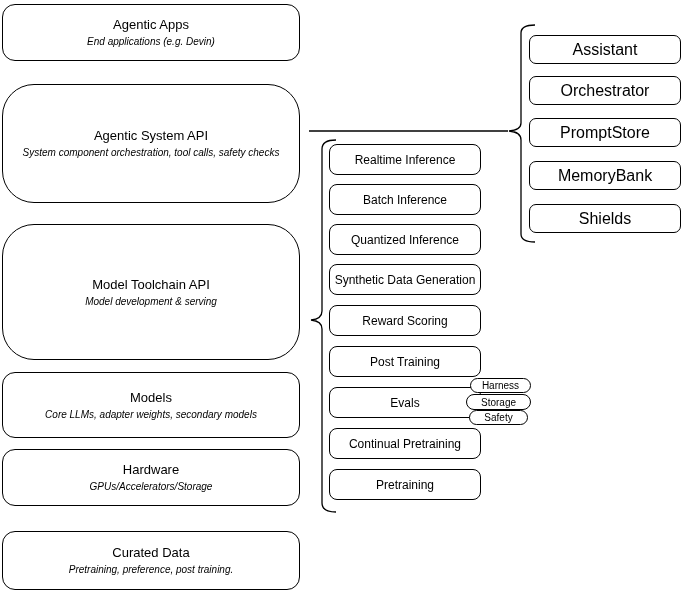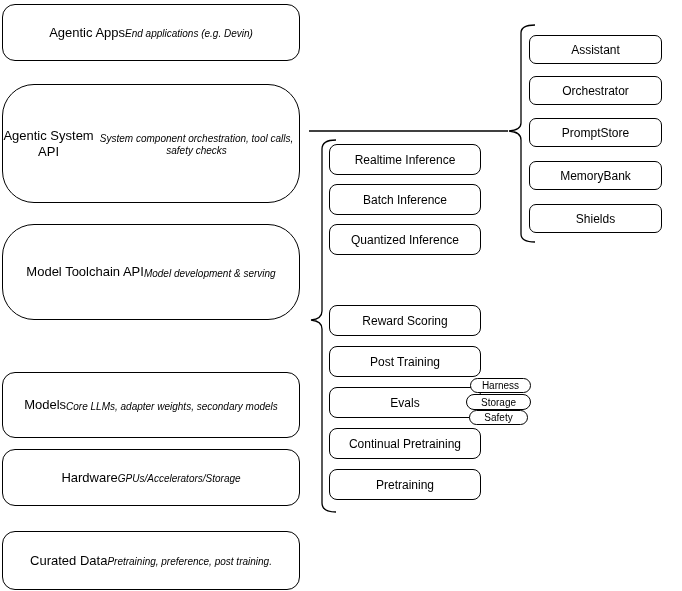--- a/index.html
+++ b/index.html
@@ -2,29 +2,29 @@
 <html><head>
 <meta charset="utf-8">
 <style>
   html,body{margin:0;padding:0;background:#ffffff;}
   .canvas{
     position:relative;width:682px;height:591px;background:#ffffff;
     font-family:"Liberation Sans", sans-serif;color:#000;overflow:hidden;
   }
   .box{
     position:absolute;background:#fff;border:1.5px solid #000;box-sizing:border-box;
-    display:flex;flex-direction:row;align-items:center;justify-content:center;
+    display:flex;flex-direction:column;align-items:center;justify-content:center;
     text-align:center;
   }
   .lbox{left:2px;width:298px;border-radius:13px;}
   .lbox.big{border-radius:32px;}
   .lbox .title{font-size:13px;line-height:16px;}
   .lbox .subtitle{font-size:10px;line-height:12px;margin-top:3px;font-style:italic;}
   .mbox{left:329px;width:152px;height:31px;border-radius:8px;font-size:12px;}
-  .rbox{left:529px;width:133px;height:29px;border-radius:7px;font-size:12px;}
+  .rbox{left:529px;width:152px;height:29px;border-radius:7px;font-size:16px;}
   .pill{
     position:absolute;background:#fff;border:1.5px solid #000;box-sizing:border-box;
     border-radius:9px;font-size:10px;display:flex;align-items:center;justify-content:center;
   }
   svg.links{position:absolute;left:0;top:0;width:682px;height:591px;pointer-events:none;}
 </style>
 </head>
 <body>
 
 <div class="canvas">
@@ -38,21 +38,21 @@
   <div class="box lbox" style="top:4px;height:57px">
     <div class="title">Agentic Apps</div>
     <div class="subtitle">End applications (e.g. Devin)</div>
   </div>
 
   <div class="box lbox big" style="top:84px;height:119px">
     <div class="title">Agentic System API</div>
     <div class="subtitle">System component orchestration, tool calls, safety checks</div>
   </div>
 
-  <div class="box lbox big" style="top:224px;height:96px">
+  <div class="box lbox big" style="top:224px;height:136px">
     <div class="title">Model Toolchain API</div>
     <div class="subtitle">Model development &amp; serving</div>
   </div>
 
   <div class="box lbox" style="top:372px;height:66px">
     <div class="title">Models</div>
     <div class="subtitle">Core LLMs, adapter weights, secondary models</div>
   </div>
 
   <div class="box lbox" style="top:449px;height:57px">
@@ -66,20 +66,23 @@
   </div>
 
   <div class="box mbox" style="top:144px">
     <span>Realtime Inference</span>
   </div>
   <div class="box mbox" style="top:184px">
     <span>Batch Inference</span>
   </div>
   <div class="box mbox" style="top:224px">
     <span>Quantized Inference</span>
+  </div>
+  <div class="box mbox" style="top:264px">
+    <span>Synthetic Data Generation</span>
   </div>
   <div class="box mbox" style="top:305px">
     <span>Reward Scoring</span>
   </div>
   <div class="box mbox" style="top:346px">
     <span>Post Training</span>
   </div>
   <div class="box mbox" style="top:387px">
     <span>Evals</span>
   </div>

